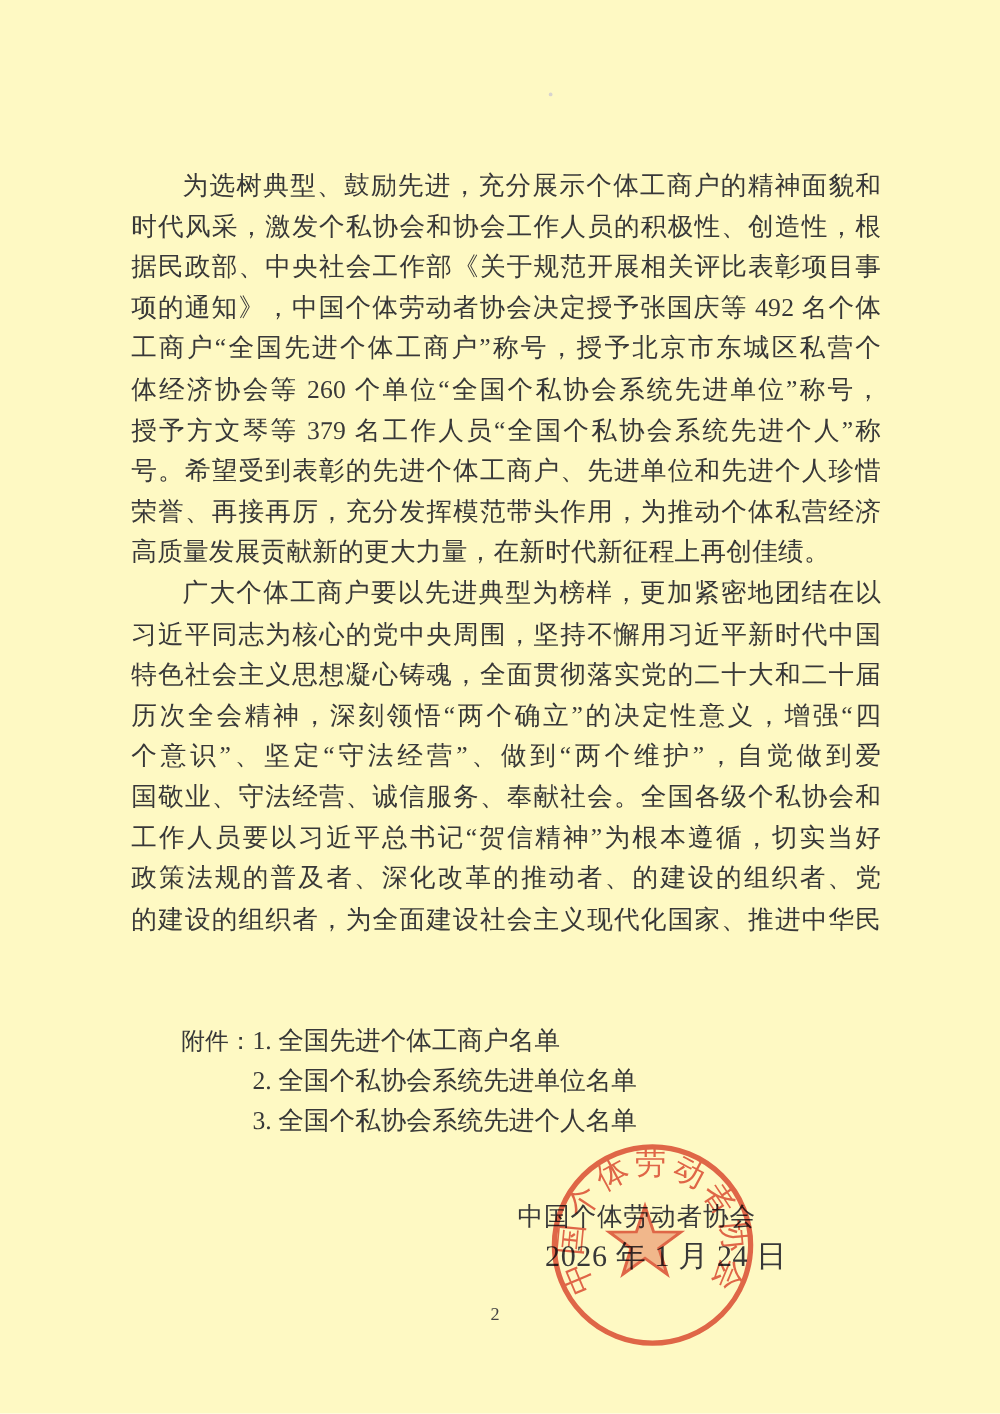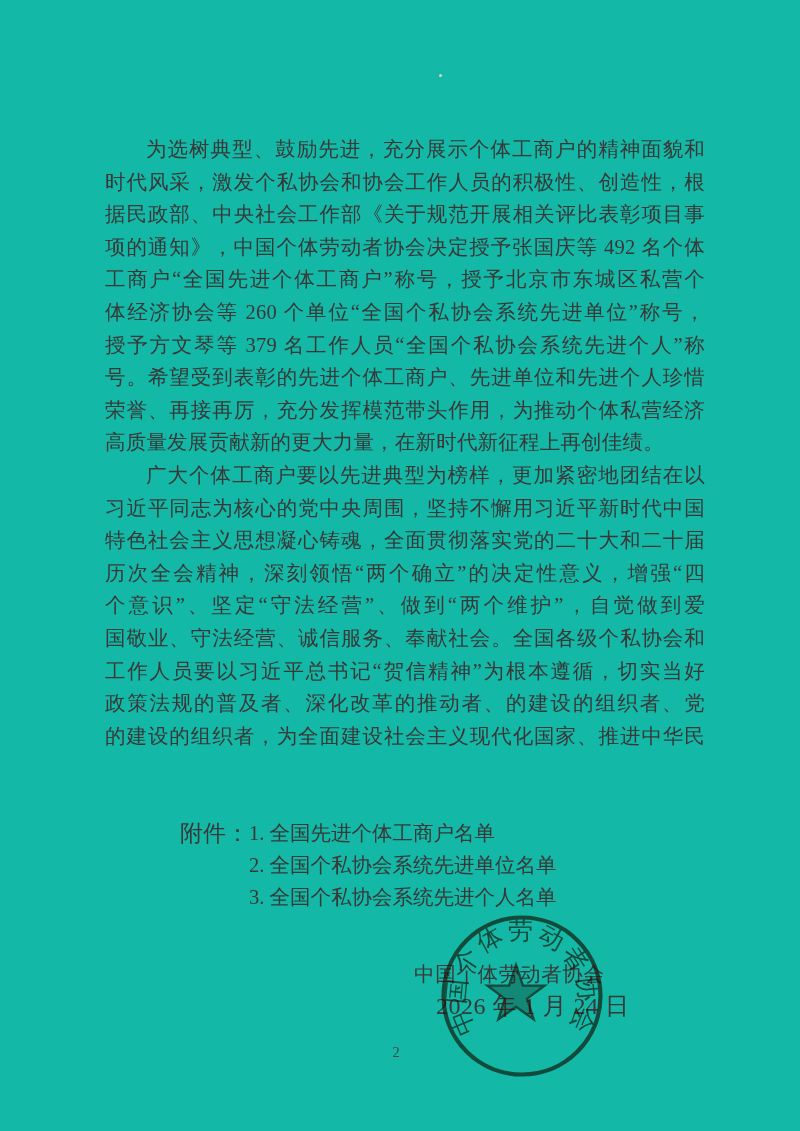--- a/index.html
+++ b/index.html
@@ -1,20 +1,20 @@
 <!DOCTYPE html>
 <html><head>
 <meta charset="utf-8">
 <style>
   html, body { margin: 0; padding: 0; background: #ffffff; }
   .page {
     position: relative;
     width: 800px;
     height: 1131px;
-    background: #14b8a6;
+    background: #fef9c3;
     overflow: hidden;
     font-family: "Liberation Serif", "DejaVu Serif", serif;
     color: #383838;
   }
   
   .body-text {
     position: absolute;
     left: 105px;
     top: 133px;
     width: 600px;
@@ -34,24 +34,23 @@
   
   .attachments {
     position: absolute;
     left: 145px;
     top: 818px;
     display: flex;
     flex-direction: row;
     align-items: flex-start;
   }
   .att-label {
-    font-size: 23px;
+    font-size: 19px;
     line-height: 31.8px;
     white-space: pre;
-    margin-left: 35px;
   }
   .att-items { display: flex; flex-direction: column; }
   .att-item {
     font-size: 20.5px;
     height: 31.8px;
     line-height: 31.8px;
     white-space: pre;
   }
   
   .sig-org {

